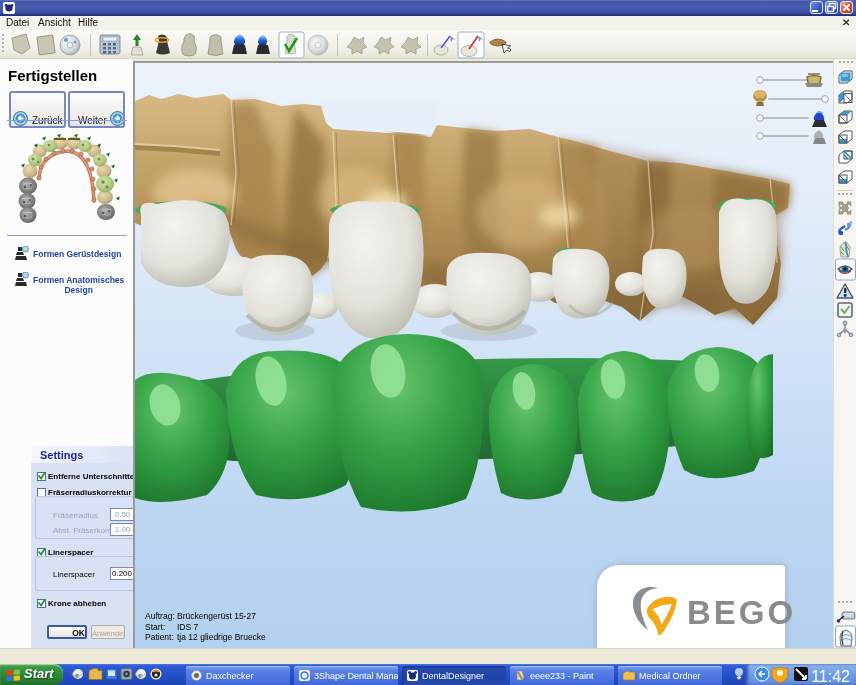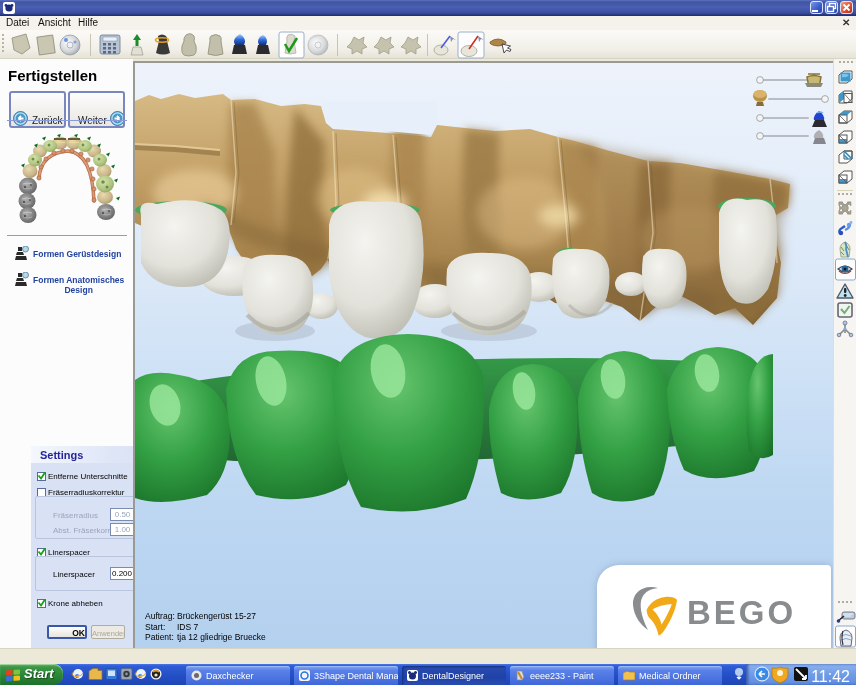--- a/index.html
+++ b/index.html
@@ -40,40 +40,40 @@
   .formen { position:absolute; left:13px; display:flex; align-items:flex-start; font-size:8.5px; font-weight:bold; color:#2343a0; white-space:nowrap; }
   .formen svg { margin-right:4px; flex:none; }
   .formen > span { padding-top:3px; line-height:10px; }
   #splitbtn { position:absolute; left:9px; top:238px; width:114px; height:22px; border:1px solid #fff;
     outline:1px solid #b8b4a8; background:linear-gradient(180deg,#e2dfd6,#cfccc0); border-radius:2px;
     display:flex; align-items:center; font-size:10px; font-weight:bold; color:#b8b6ac; }
   #splitbtn svg { margin:0 5px 0 7px; }
   #settings { position:absolute; left:6px; top:387px; width:123px; height:222px; background:#d9e1f4;margin-left:25px; }
   #sethead { position:absolute; left:0; top:0; width:123px; height:17px; padding:3px 0 0 9px; font-size:11px; font-weight:bold; color:#24249a;
     background:linear-gradient(90deg,#f4f7fd 0%,#dde5f6 70%,#d9e1f4 100%); }
-  .chk { position:absolute; display:flex; align-items:flex-end; }
+  .chk { position:absolute; display:flex; align-items:flex-end;font-weight:bold; }
   .chk .box { width:9px; height:9px; background:#fff; border:1px solid #5a6a9a; flex:none; position:relative; }
   .chk .box svg { position:absolute; left:-1px; top:-2px; }
   .chk .lbl { font-size:8px; color:#000; margin-left:2px; white-space:nowrap; }
   .grp { position:absolute; border:1px solid #b9c4de; border-radius:2px; }
   .dlbl { position:absolute; font-size:8px; color:#9aa4bc; white-space:nowrap;padding-left:11px; }
   .dlbl.en { color:#000; }
   .spin { position:absolute; width:40px; height:13px; background:#fff; border:1px solid #7a8ab0; font-size:8px; display:flex; }
   .spin .val { flex:1; text-align:center; padding:1px 6px 0 0; color:#000; }
   .spin.dis .val { color:#9aa4bc; }
   .spin .arr { width:9px; border-left:1px solid #aab4cc; display:flex; flex-direction:column; background:#e8ecf4; }
   .spin .arr i { flex:1; position:relative; }
   .spin .arr i.up:after { content:""; position:absolute; left:2px; top:1px; border:2px solid transparent; border-bottom:3px solid #6a7490; }
   .spin .arr i.dn:after { content:""; position:absolute; left:2px; top:2px; border:2px solid transparent; border-top:3px solid #6a7490; }
   .spin .arr2 { width:10px; font-size:8px; color:#222; border:1px solid #8a94b0; border-radius:3px; margin:0px; text-align:center; background:#eef0f6; }
   #okbtn { position:absolute; left:47px; top:566px; width:40px; height:14px; background:linear-gradient(180deg,#fefefe,#e6e4dc);
     border:2px solid #3a56a8; border-radius:2px; font-size:8.5px; font-weight:bold; color:#000; text-align:right; padding-top:1px; }
   #anwbtn { position:absolute; left:91px; top:566px; width:34px; height:14px; background:#eceae2; border:1px solid #b0aca0;
     border-radius:2px; font-size:7.5px; color:#aaa89c; text-align:center; padding-top:3px; overflow:hidden; }
-  #begobox { position:absolute; left:462px; top:502px; width:234px; height:88px; background:#fff; border-radius:22px 4px 0 0;
+  #begobox { position:absolute; left:462px; top:502px; width:188px; height:88px; background:#fff; border-radius:22px 4px 0 0;
     box-shadow:0 0 6px rgba(120,140,170,0.5);padding-left:44px; }
   
   #startbtn { position:absolute; left:0; top:0; width:63px; height:21px; border-radius:0 9px 9px 0;
     background:linear-gradient(180deg,#5fa860 0%,#389544 18%,#2a8736 55%,#1d6f2a 100%);
     box-shadow:inset 0 1px 1px #a8d8a0; display:flex; color:#fff; font-size:13px; font-weight:bold; font-style:italic; }
   #startbtn span { margin:2px 0 0 1px; text-shadow:1px 1px 1px #1a4a1a; }
   .task { position:absolute; top:2px; width:104px; height:19px; border-radius:3px 3px 0 0;
     background:linear-gradient(180deg,#86a8f2 0%,#5a82e8 22%,#4a72e0 70%,#4066d8 100%);
     box-shadow:inset 0 1px 0 #9ab8f4; display:flex; align-items:center; color:#fff; font-size:9px; white-space:nowrap; overflow:hidden; }
   .task svg { margin:0 4px 0 5px; flex:none; }

